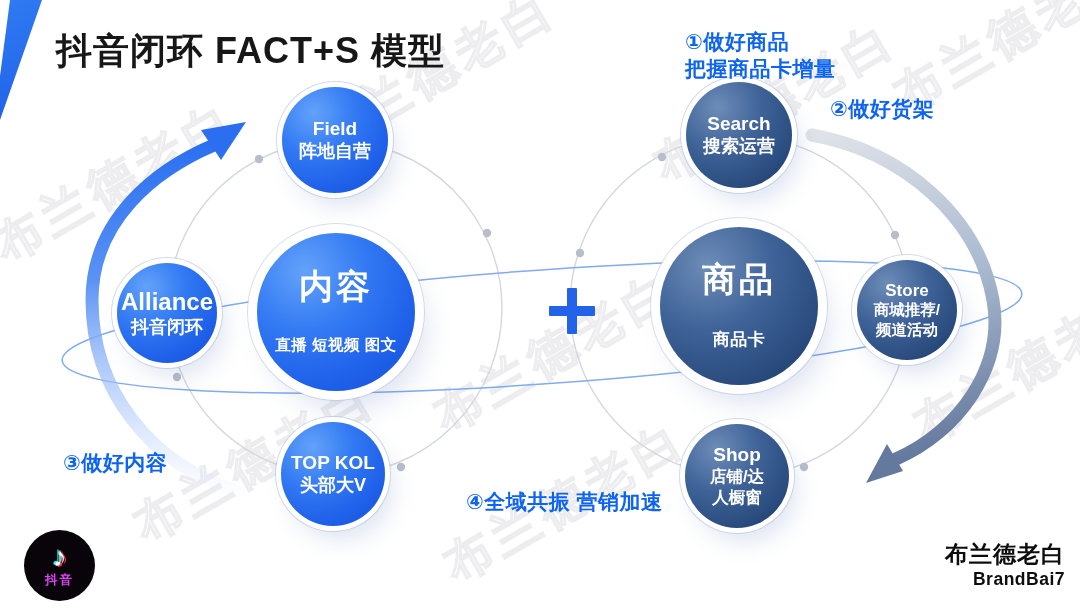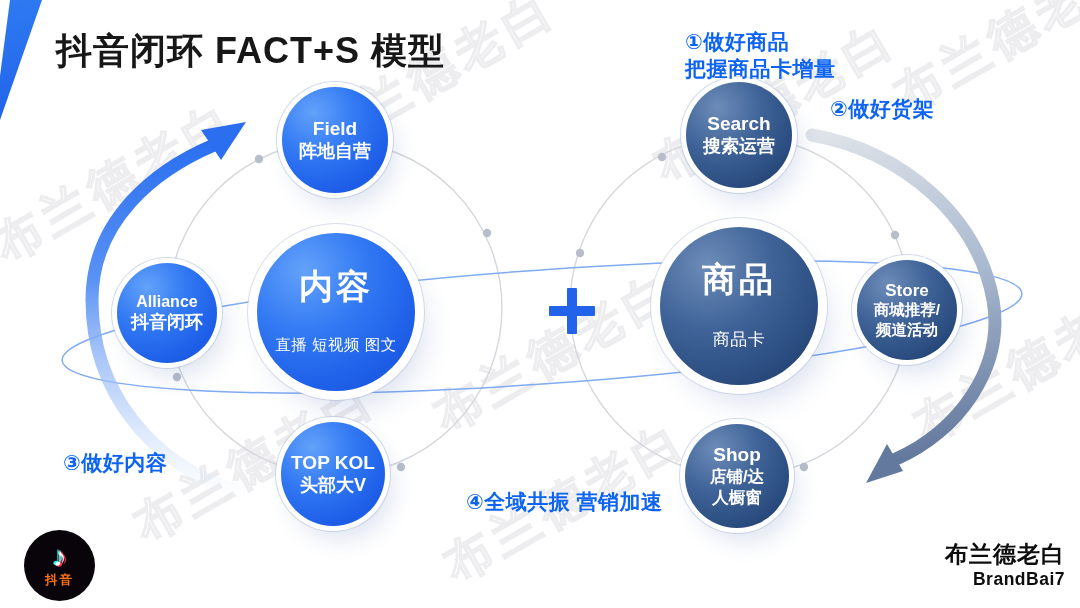--- a/index.html
+++ b/index.html
@@ -36,42 +36,42 @@
     color:#fff;text-align:center;
     box-shadow:0 0 0 5px #ffffff,0 0 0 6px rgba(168,184,212,.5),8px 14px 22px rgba(80,110,180,.18);
   }
   .bubble.lg{box-shadow:0 0 0 9px #ffffff,0 0 0 10px rgba(168,184,212,.45),10px 18px 28px rgba(80,110,180,.2);gap:16px;}
   .bubble.bright{background:radial-gradient(circle at 30% 24%,#63a2fa 0%,#3279f3 38%,#2062ea 68%,#154fd8 100%);}
   .bubble.navy{background:radial-gradient(circle at 30% 24%,#6d8cb8 0%,#3f6398 40%,#2b4d80 72%,#1c3763 100%);}
   .b-en{font-weight:700;font-size:19px;line-height:1.15;}
   .b-zh{font-weight:700;font-size:18px;line-height:1.25;}
   .b-zh-sm{font-weight:700;font-size:15.5px;line-height:1.25;}
   .b-main{font-weight:700;font-size:34px;line-height:1.1;letter-spacing:3px;}
-  .b-sub{font-weight:400;font-size:15.5px;margin-top:14px;letter-spacing:.5px;}
+  .b-sub{font-weight:700;font-size:15.5px;margin-top:14px;letter-spacing:.5px;}
   
   .plus{position:absolute;left:548px;top:287px;width:48px;height:48px;z-index:3;}
   .plus .h,.plus .v{position:absolute;background:#2263ea;border-radius:1px;}
   .plus .h{left:1px;top:19px;width:46px;height:10px;}
   .plus .v{left:19px;top:1px;width:10px;height:46px;}
   
   .step{
     position:absolute;z-index:4;color:#0d64f2;font-weight:700;
     font-size:21px;line-height:27px;letter-spacing:.5px;white-space:nowrap;
   }
   
   .douyin{
     position:absolute;left:24px;top:530px;width:71px;height:71px;z-index:4;
     background:#090409;border-radius:50%;
     display:flex;flex-direction:column;align-items:center;justify-content:center;
   }
   .douyin .note{
     font-size:28px;color:#fff;line-height:1;
     text-shadow:-2px -1px 0 #25f4ee,2px 1px 0 #fe2c55;
   }
-  .douyin .label{color:#f97316;font-size:12.5px;font-weight:700;letter-spacing:2px;margin-top:1px;}
+  .douyin .label{color:#d946ef;font-size:12.5px;font-weight:700;letter-spacing:2px;margin-top:1px;}
   
   .brand{position:absolute;right:15px;top:540px;z-index:4;text-align:right;color:#0d0d0d;}
   .brand .zh{font-size:23px;font-weight:700;letter-spacing:1px;line-height:1.25;}
   .brand .en{font-size:17.5px;font-weight:700;letter-spacing:.5px;line-height:1.2;}
 </style>
 </head>
 <body>
 
 <div class="stage">
 
@@ -129,21 +129,21 @@
     <span class="b-en">Field</span>
     <span class="b-zh">阵地自营</span>
   </div>
 
   <div class="bubble navy" style="left:686px;top:82px;width:106px;height:106px;">
     <span class="b-en">Search</span>
     <span class="b-zh">搜索运营</span>
   </div>
 
   <div class="bubble bright" style="left:117px;top:263px;width:100px;height:100px;">
-    <span class="b-en" style="font-size:16px;">Alliance</span>
+    <span class="b-en" style="font-size:24px;">Alliance</span>
     <span class="b-zh">抖音闭环</span>
   </div>
 
   <div class="bubble bright lg" style="left:257px;top:233px;width:158px;height:158px;">
     <span class="b-main">内容</span>
     <span class="b-sub">直播 短视频 图文</span>
   </div>
 
 
   <div class="plus">

